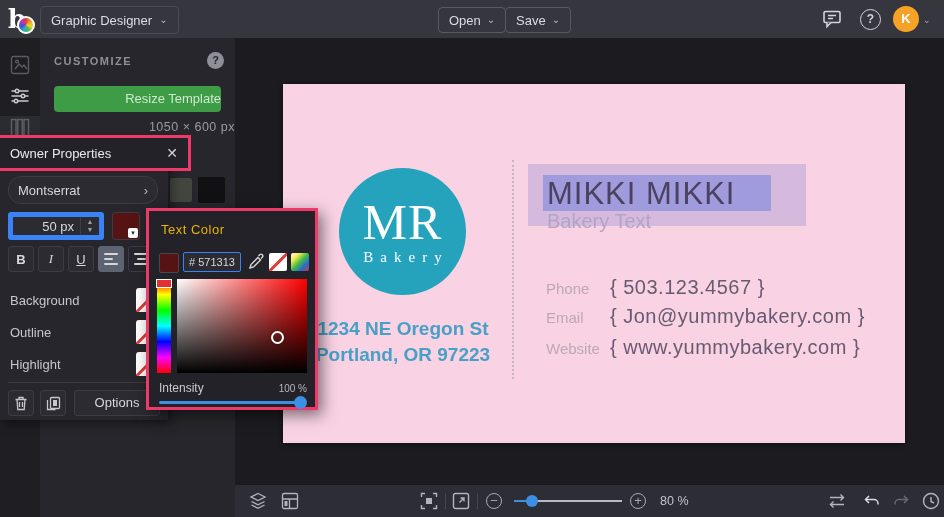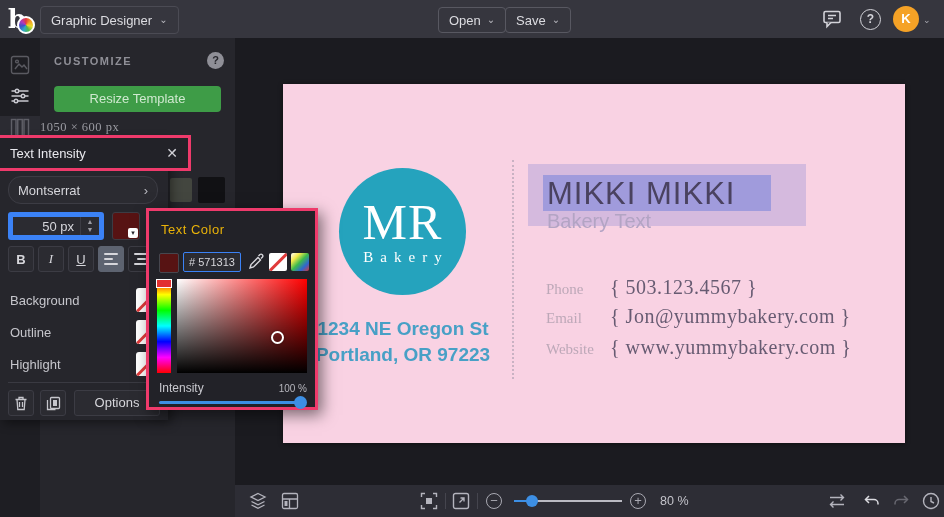--- a/index.html
+++ b/index.html
@@ -29,22 +29,22 @@
   .sidebar{left:0;top:38px;width:40px;height:479px;background:#1e1e23;z-index:1;}
   .side-icon{left:10px;width:20px;height:20px;color:#8b8b94;}
   .side-active{left:0;top:78px;width:40px;height:38px;background:#2b2b32;}
 
   
   .panel{left:40px;top:38px;width:195px;height:479px;background:#26262c;z-index:2;}
   .cust-title{left:14px;top:17px;color:#8f8f97;font-size:11px;font-weight:bold;letter-spacing:1.5px;}
   .cust-help{left:167px;top:14px;width:17px;height:17px;border-radius:50%;background:#8f8f97;color:#26262c;
     font-size:11px;font-weight:bold;text-align:center;line-height:17px;}
   .resize-btn{left:14px;top:48px;width:167px;height:26px;background:#3e9c47;border-radius:4px;color:#cfe9cf;
-    font-size:13px;text-align:center;line-height:26px;cursor:pointer;}
-  .dims{left:0;top:82px;width:195px;text-align:left;color:#9a9aa1;font-size:12.5px;letter-spacing:.5px;font-family:Liberation Serif, serif;}
+    font-size:13px;text-align:right;line-height:26px;cursor:pointer;}
+  .dims{left:0;top:82px;width:195px;text-align:right;color:#9a9aa1;font-size:12.5px;letter-spacing:.5px;}
   .pal1{left:130px;top:140px;width:22px;height:24px;background:#43463f;border-radius:2px;}
   .pal2{left:158px;top:139px;width:27px;height:26px;background:#111114;border-radius:2px;}
 
   
   .tp{left:0;top:138px;width:168px;height:282px;background:#26262c;z-index:5;box-shadow:3px 3px 10px rgba(0,0,0,.45);}
   .tp-head{left:-3px;top:-3px;width:168px;height:30px;background:#222228;border:3px solid #ee3a6b;
     display:flex;align-items:center;justify-content:space-between;padding:0 10px;box-sizing:content-box;}
   .tp-title{color:#e9e9ee;font-size:13px;}
   .tp-x{color:#d2d2d8;font-size:14px;cursor:pointer;}
   .fontsel{left:8px;top:38px;width:150px;height:28px;background:#2b2b31;border:1px solid #3c3c44;border-radius:13px;
@@ -104,21 +104,21 @@
   .logo-circle{left:56px;top:84px;width:127px;height:127px;border-radius:50%;background:#25a3bd;color:#fff;
     display:flex;flex-direction:column;align-items:center;justify-content:center;}
   .logo-mr{font-family:"Liberation Serif",serif;font-size:50px;line-height:48px;letter-spacing:1px;}
   .logo-bakery{font-family:"Liberation Serif",serif;font-size:15px;letter-spacing:7px;margin-top:3px;padding-left:7px;}
   .address{left:0;top:232px;width:240px;text-align:center;color:#48a0c6;font-size:19px;font-weight:bold;line-height:1.38;}
   .card-divider{left:229px;top:76px;height:219px;width:0;border-left:2px dotted #c9b2c3;}
   .sel-outer{left:245px;top:80px;width:278px;height:62px;background:rgba(160,150,215,.40);}
   .sel-inner{left:260px;top:91px;width:228px;height:36px;background:rgba(116,129,219,.55);}
   .card-name{left:264px;top:92px;color:#4a4260;font-size:31px;font-weight:normal;letter-spacing:1px;}
   .card-role{left:264px;top:126px;color:#b3a4c4;font-size:20px;}
-  .contact-row{left:263px;display:flex;align-items:baseline;font-family:Liberation Serif, serif;}
+  .contact-row{left:263px;display:flex;align-items:baseline;}
   .contact-label{width:64px;color:#bda8b8;font-size:15px;}
   .contact-value{color:#675b72;font-size:20px;letter-spacing:.5px;white-space:nowrap;}
 
   
   .toolbar{left:235px;top:485px;width:709px;height:32px;background:#2d2d35;z-index:4;}
   .tool-ic{top:7px;width:18px;height:18px;color:#b4b4bd;cursor:pointer;}
   .tool-sep{top:8px;width:1px;height:16px;background:#45454e;}
   .zoom-circle{top:8px;width:16px;height:16px;border:1.5px solid #a9a9b2;border-radius:50%;color:#a9a9b2;
     text-align:center;line-height:13px;font-size:13px;box-sizing:border-box;cursor:pointer;}
   .zoom-track{left:279px;top:15px;width:108px;height:2px;background:#babac2;cursor:pointer;}
@@ -220,21 +220,21 @@
       </div>
       <div class="abs contact-row" style="top:221px;">
         <span class="contact-label">Email</span>
         <span class="contact-value">{ Jon@yummybakery.com }</span>
       </div>
     </div>
   </div>
 
   <div class="abs tp">
     <div class="abs tp-head">
-      <span class="tp-title">Text Intensity</span>
+      <span class="tp-title">Owner Properties</span>
       <span class="tp-x">✕</span>
     </div>
     <div class="abs fontsel">
       <span>Montserrat</span>
       <span style="color:#b9b9c0;font-size:13px;">›</span>
     </div>
     <div class="abs sizebox">
       <span class="sizeval">50 px</span>
       <span class="stepper">
         <span>▲</span>

